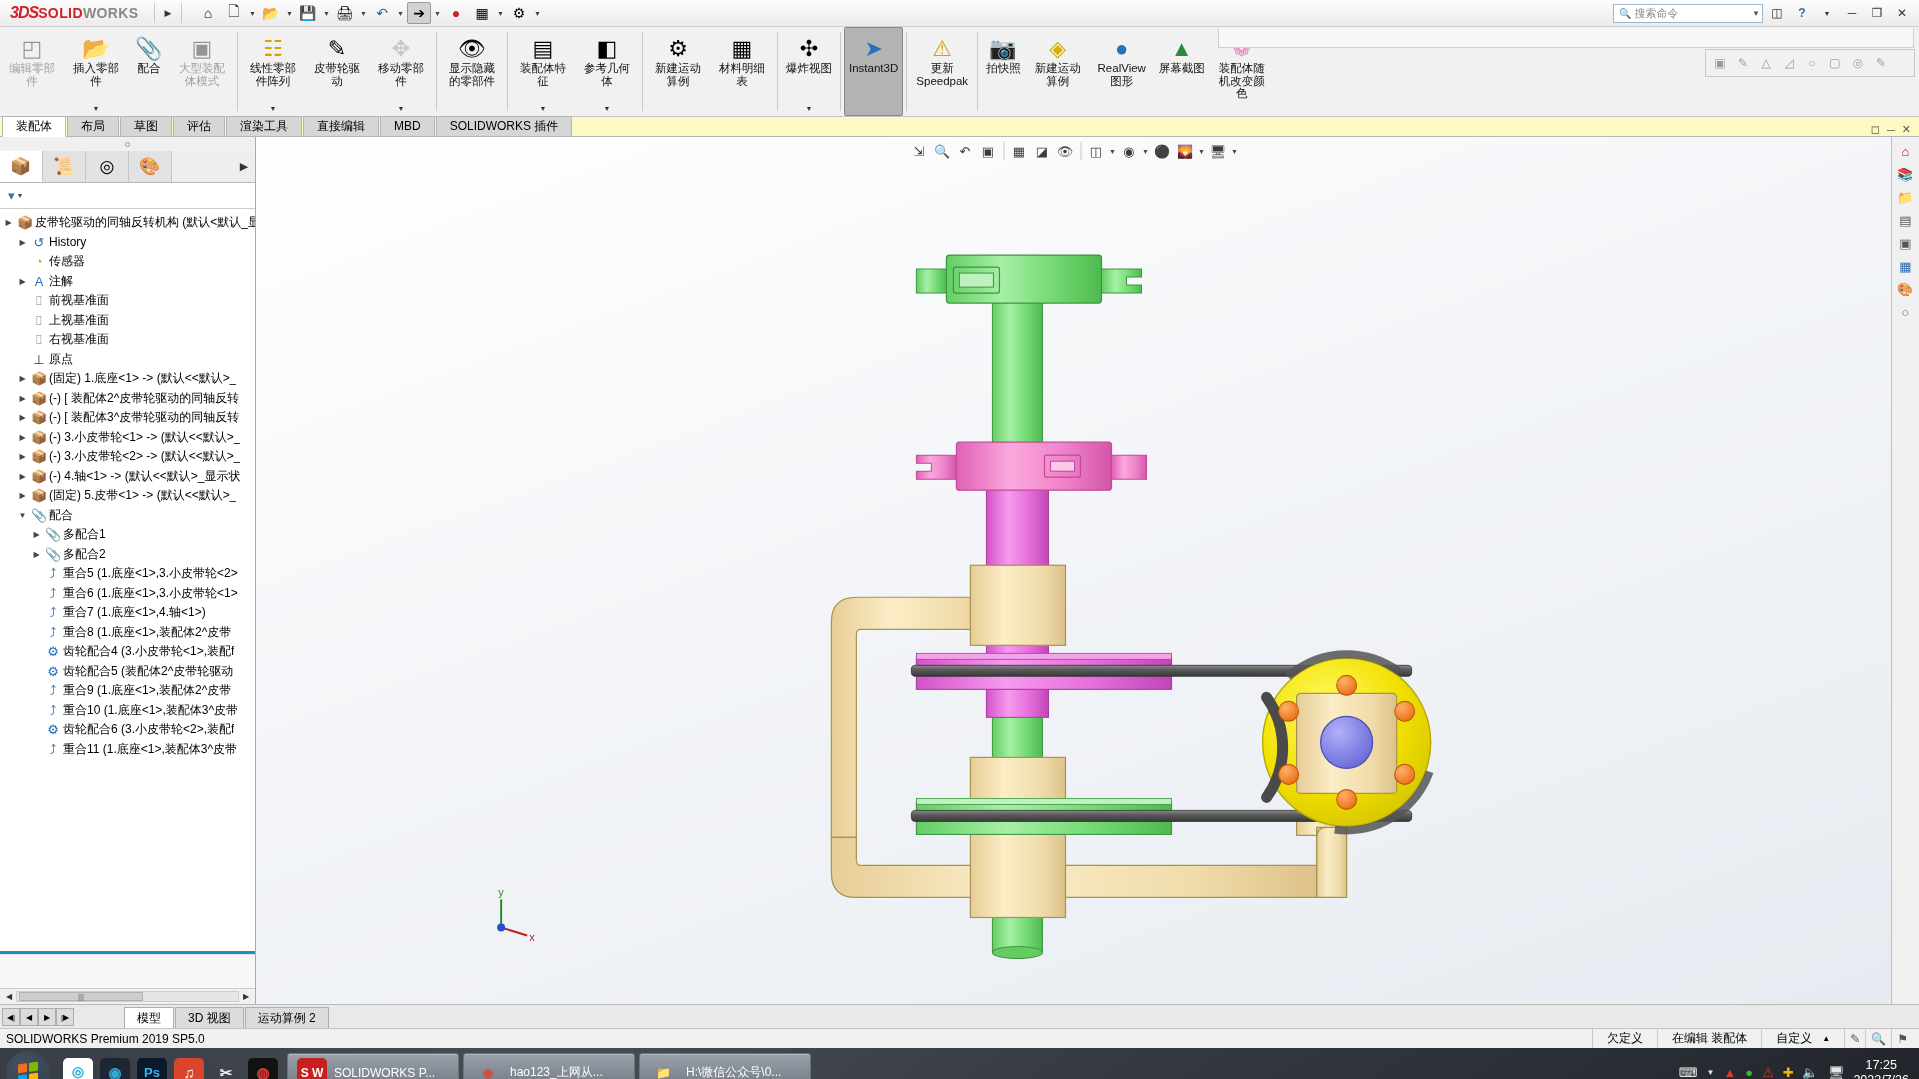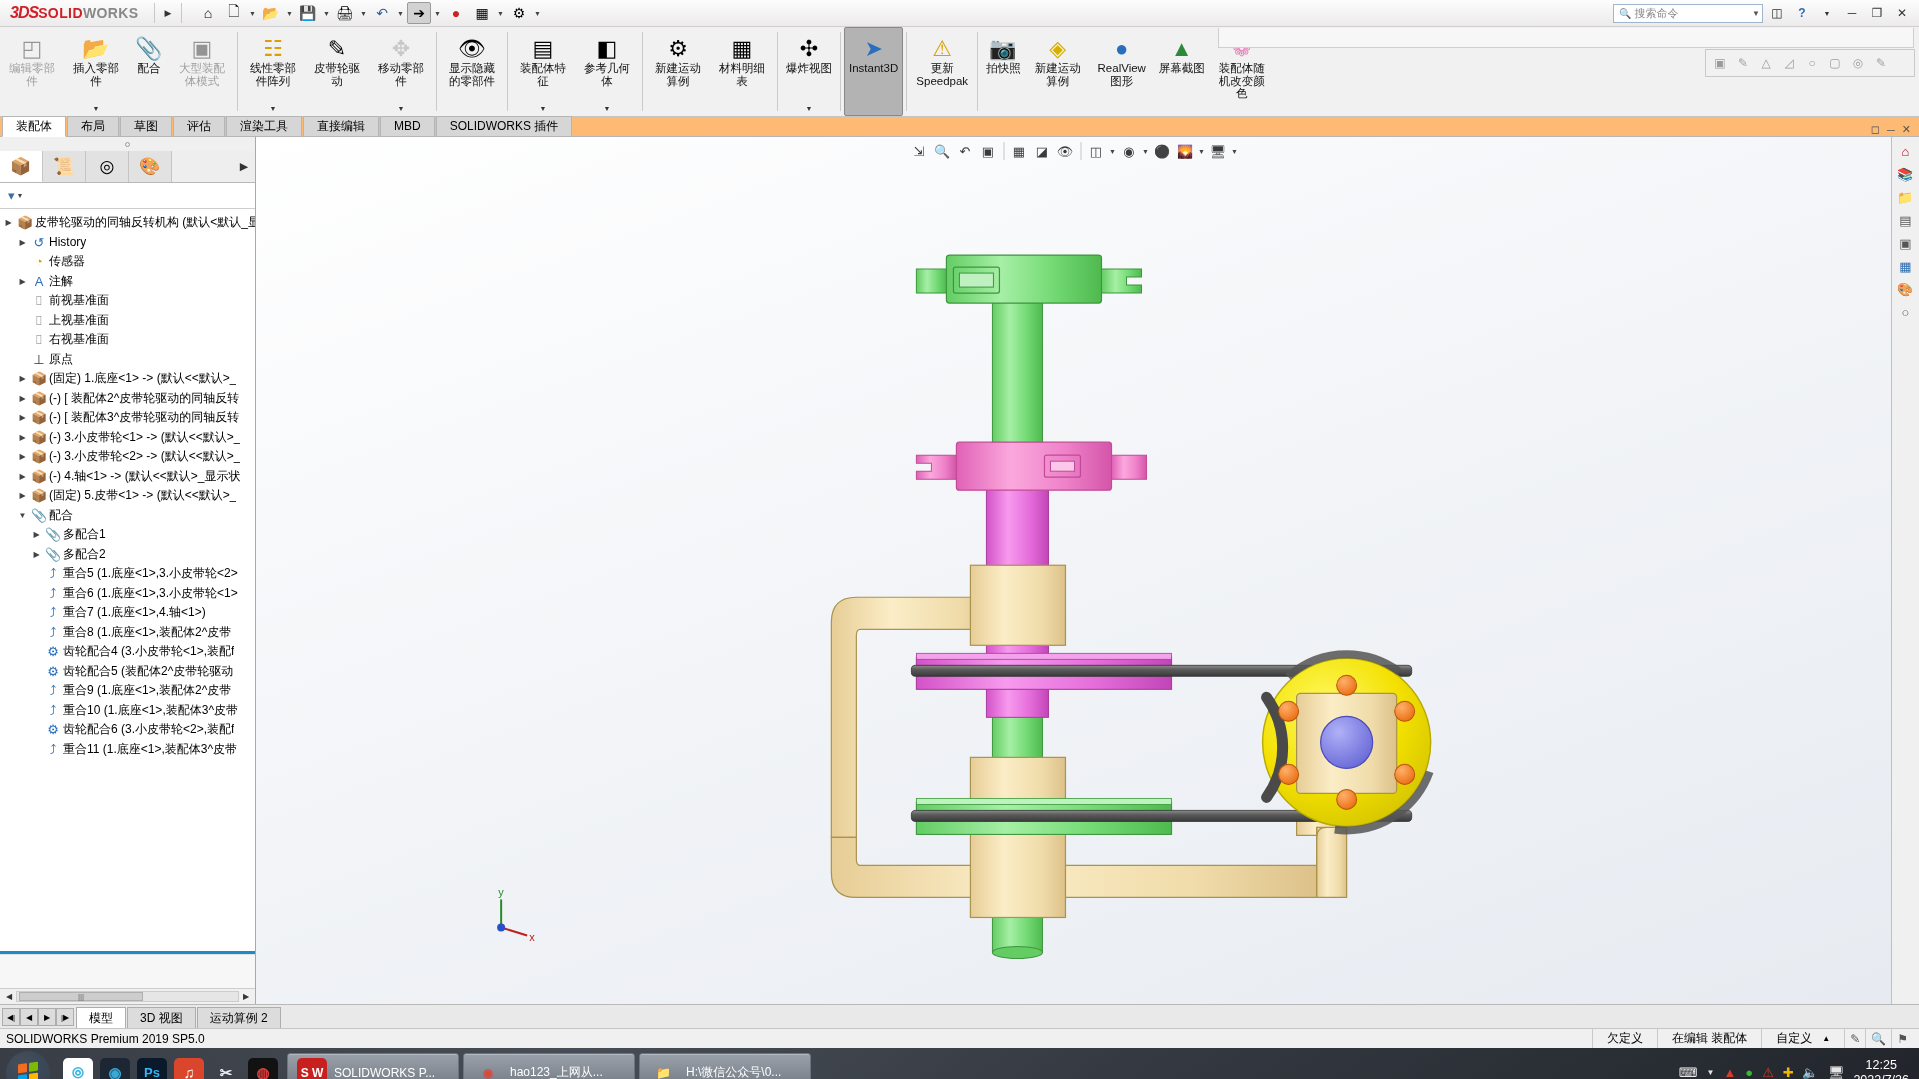--- a/index.html
+++ b/index.html
@@ -44,21 +44,21 @@
   .rcaret { font-size:7px; color:#333; margin-top:auto; height:10px;}
   .rdiv { width:1px; background:#cacaca; margin:5px 3px; }
   .ribbon-right { position:absolute; right:4px; top:22px; width:210px; height:28px;
       border:1px solid #c8c8c8; background:#f1f1f1; display:flex; align-items:center; gap:1px; padding:0 3px;}
   .rr-i { width:22px; height:22px; display:flex; align-items:center; justify-content:center;
       font-size:12px; color:#555; opacity:.55;}
   .ribbon-tl { position:absolute; left:1218px; top:1px; width:696px; height:20px;
       border:1px solid #cfcfcf; border-top:none; background:#f7f7f7;}
 
   
-  .tabbar { height:20px; background:#fdba74; display:flex; align-items:flex-end; border-bottom:1px solid #b5b5b5;
+  .tabbar { height:20px; background:#fef9c3; display:flex; align-items:flex-end; border-bottom:1px solid #b5b5b5;
       position:relative;text-align:right; }
   .tab { padding:1px 13px 2px; font-size:12px; border:1px solid #b5b5b5; border-bottom:none;
       background:#d6d6d6; margin-right:1px; cursor:pointer; line-height:16px;}
   .tab.sel { background:#fff; border-bottom:1px solid #fff; position:relative; top:1px;}
   .tabbar-right { margin-left:auto; display:flex; align-items:center; gap:7px; padding-right:8px; }
   .tbr-i { font-size:11px; color:#555; cursor:pointer; }
 
   
   .main { display:flex; height:867px; }
 
@@ -650,21 +650,21 @@
   </div>
 </div>
 
 <div class="bottombar">
   <div class="navbtns">
     <div class="navb">◀|</div>
     <div class="navb">◀</div>
     <div class="navb">▶</div>
     <div class="navb">|▶</div>
   </div>
-  <div id="bottom-tabs" style="display:flex;align-items:center;">
+  <div id="bottom-tabs" style="display:flex;align-items:center;margin-left:48px;">
       <div class="btab sel">模型</div>
       <div class="btab">3D 视图</div>
       <div class="btab">运动算例 2</div>
     </div>
 </div>
 
 <div class="statusbar">
   <span>SOLIDWORKS Premium 2019 SP5.0</span>
   <div class="sb-right">
     <div class="sb-cell">欠定义</div>
@@ -713,17 +713,17 @@
   <div class="tray">
     <span>⌨</span>
     <span style="font-size:8px;">▼</span>
     <span style="color:#d83a2b;">▲</span>
     <span style="color:#2fbd2f;">●</span>
     <span style="color:#d83a2b;">⚠</span>
     <span style="color:#f0b400;">✚</span>
     <span>🔈</span>
     <span>🖥</span>
     <div class="clock">
-      <div>12:25</div>
+      <div>17:25</div>
       <div>2022/7/26</div>
     </div>
   </div>
 </div>
 
 </body></html>

